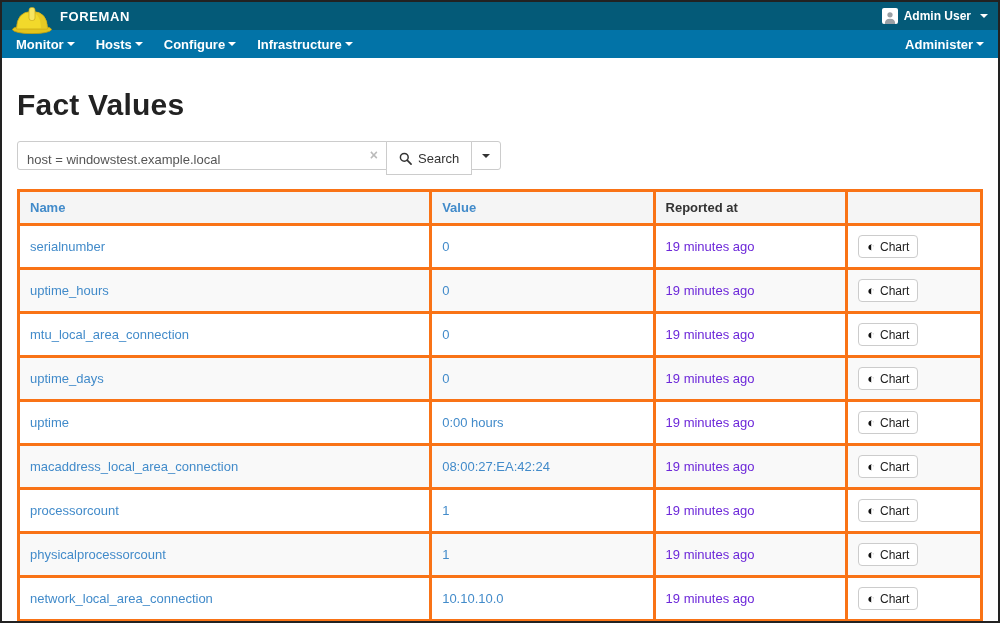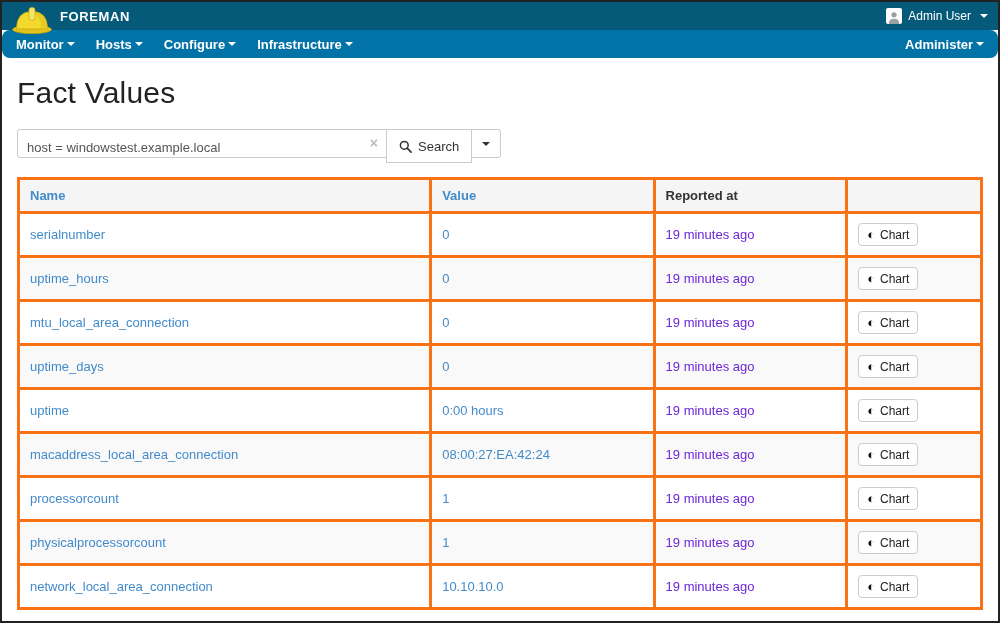--- a/index.html
+++ b/index.html
@@ -32,21 +32,21 @@
   }
   .brand {
     color: #fff;
     font-weight: bold;
     font-size: 13px;
     letter-spacing: .6px;
     margin-left: 48px;
   }
   .user-menu {
     display: flex; align-items: center; gap: 6px;
-    color: #fff; font-size: 12px; font-weight: normal;
+    color: #fff; font-size: 12px; font-weight: bold;
     cursor: pointer;
   }
   .avatar {
     width: 16px; height: 16px;
     background: #fff; border-radius: 2px;
     display: flex; align-items: flex-end; justify-content: center;
     overflow: hidden;
   }
   .caret {
     display: inline-block; width: 0; height: 0;
@@ -58,38 +58,37 @@
   .caret.dark { border-top-color: #333; margin-left: 0; }
 
   
   .navbar2 {
     height: 28px;
     background: #0273a7;
     display: flex;
     align-items: center;
     justify-content: space-between;
     padding: 0 14px;
-    border-radius: 8px;
   }
   .nav-left { display: flex; align-items: center; }
   .nav-item {
     color: #fff; font-size: 13px; font-weight: bold;
     display: inline-flex; align-items: center;
     margin-right: 21px;
     cursor: pointer;
     text-decoration: none;
   }
   .nav-right-item { margin-right: 0; }
 
   
   .content { padding: 0 15px; }
   h1.page-title {
-    margin: 18px 0 19px;
+    margin: 30px 0 19px;
     font-size: 30px;
-    font-weight: normal;
+    font-weight: bold;
     color: #222;
     letter-spacing: .2px;
   }
 
   
   .search-row { display: flex; margin-bottom: 19px; height: 29px; }
   .search-input-wrap { position: relative; width: 370px; }
   .search-input {
     width: 100%; height: 29px;
     border: 1px solid #ccc;

